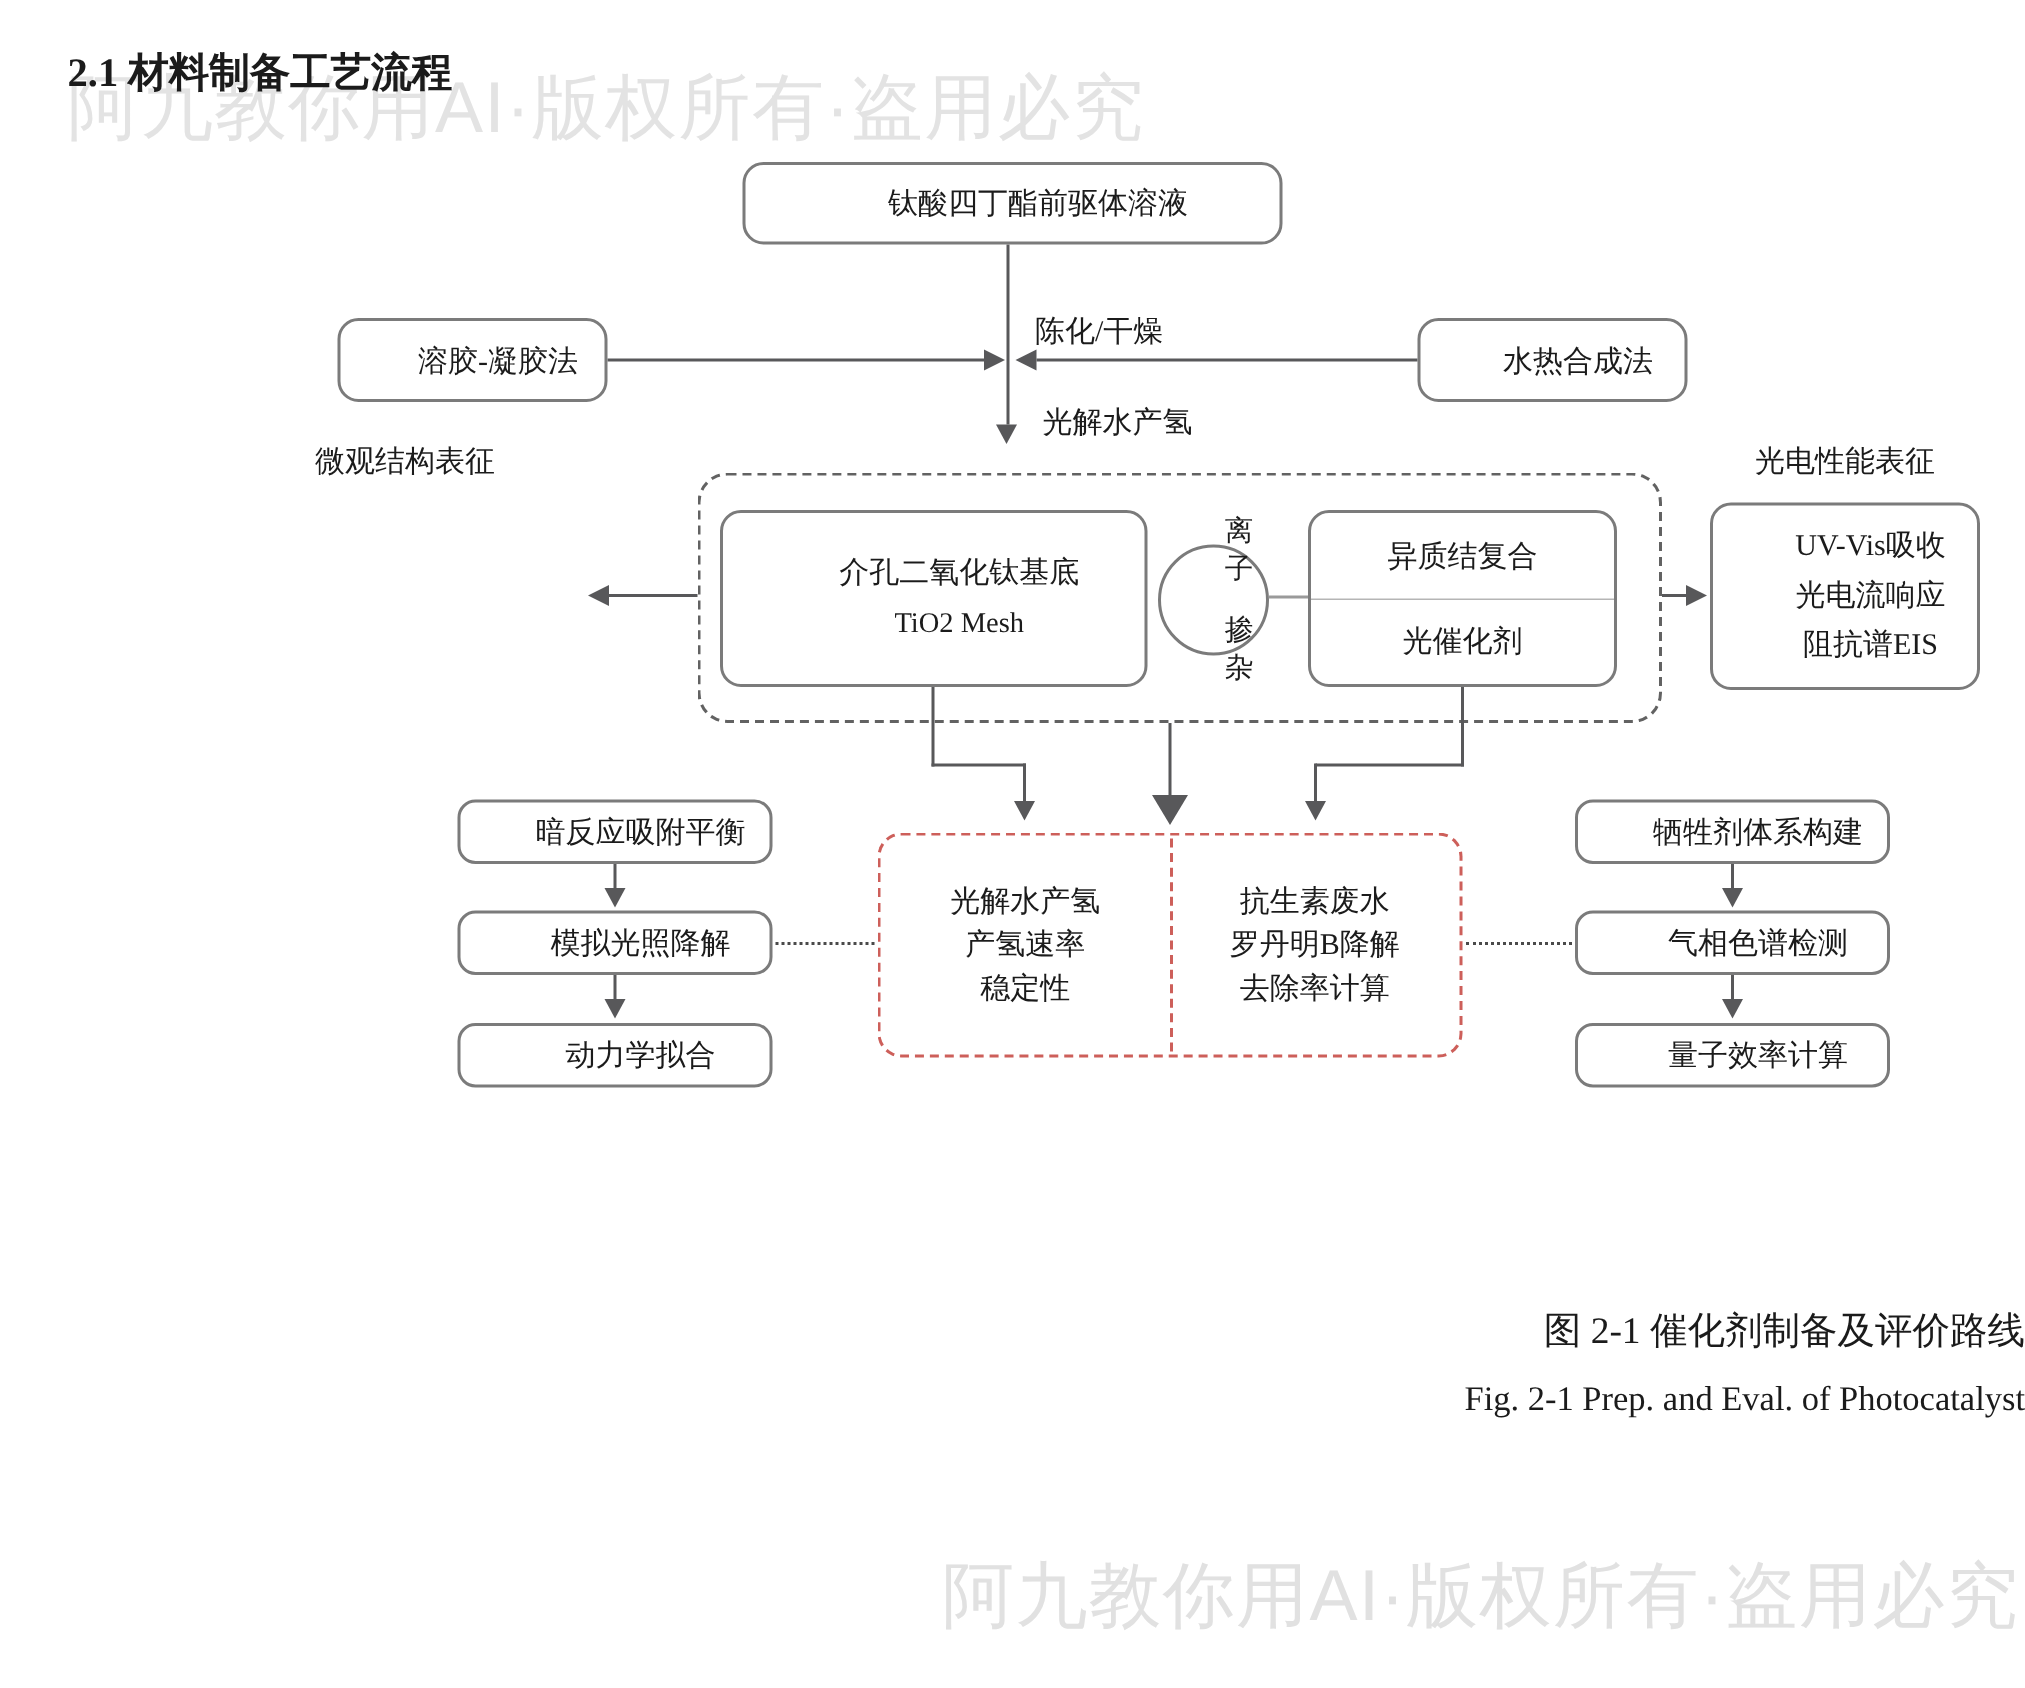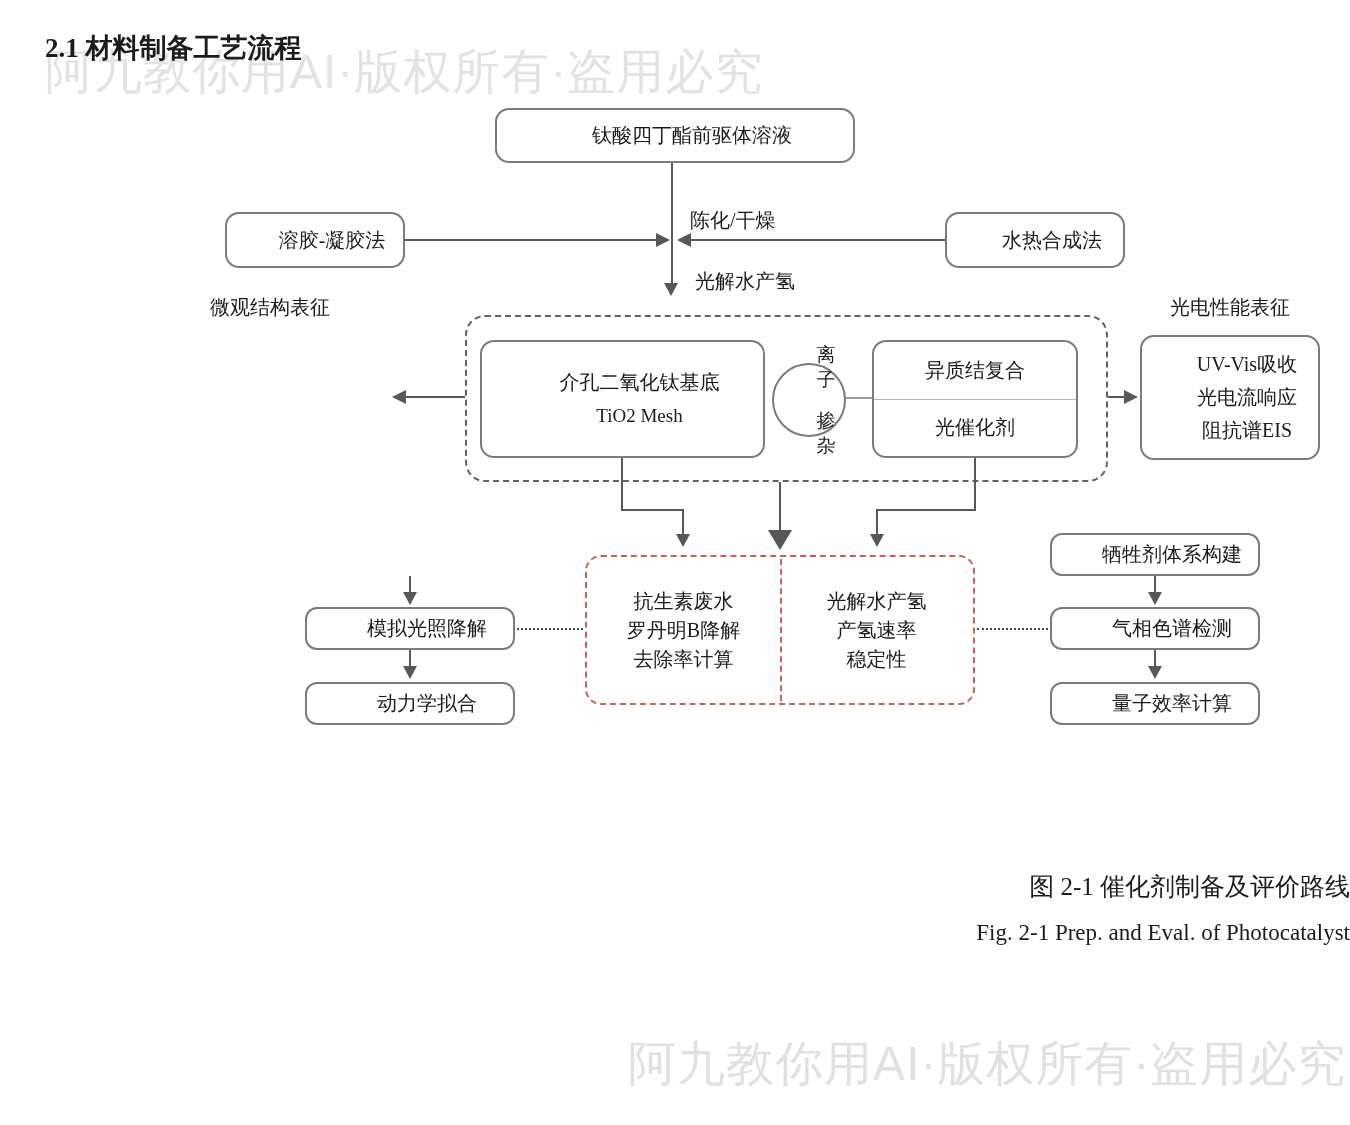--- a/index.html
+++ b/index.html
@@ -111,34 +111,37 @@
   <div class="ah down big" style="left:768px;top:530px;"></div>
 
   <div class="vline" style="left:974px;top:458px;height:53px;"></div>
   <div class="hline" style="left:877px;top:509px;width:99px;"></div>
   <div class="vline" style="left:876px;top:509px;height:26px;"></div>
   <div class="ah down" style="left:870px;top:534px;"></div>
 
   <div class="redbox" style="left:585px;top:555px;width:390px;height:150px;">
     <div class="reddivider"></div>
     <div class="redcell">
+      <span>光解水产氢</span>
+      <span>产氢速率</span>
+      <span>稳定性</span>
+    </div>
+    <div class="redcell">
       <span>抗生素废水</span>
       <span>罗丹明B降解</span>
       <span>去除率计算</span>
-    </div>
-    <div class="redcell">
-      <span>光解水产氢</span>
-      <span>产氢速率</span>
-      <span>稳定性</span>
     </div>
   </div>
 
   <div class="dotted" style="left:517px;top:628px;width:66px;"></div>
   <div class="dotted" style="left:977px;top:628px;width:71px;"></div>
 
+  <div class="box" style="left:305px;top:533px;width:210px;height:43px;border-radius:12px;">
+    <span>暗反应吸附平衡</span>
+  </div>
   <div class="vline" style="left:409px;top:576px;height:17px;"></div>
   <div class="ah down" style="left:403px;top:592px;"></div>
   <div class="box" style="left:305px;top:607px;width:210px;height:43px;border-radius:12px;">
     <span>模拟光照降解</span>
   </div>
   <div class="vline" style="left:409px;top:650px;height:17px;"></div>
   <div class="ah down" style="left:403px;top:666px;"></div>
   <div class="box" style="left:305px;top:682px;width:210px;height:43px;border-radius:12px;">
     <span>动力学拟合</span>
   </div>

